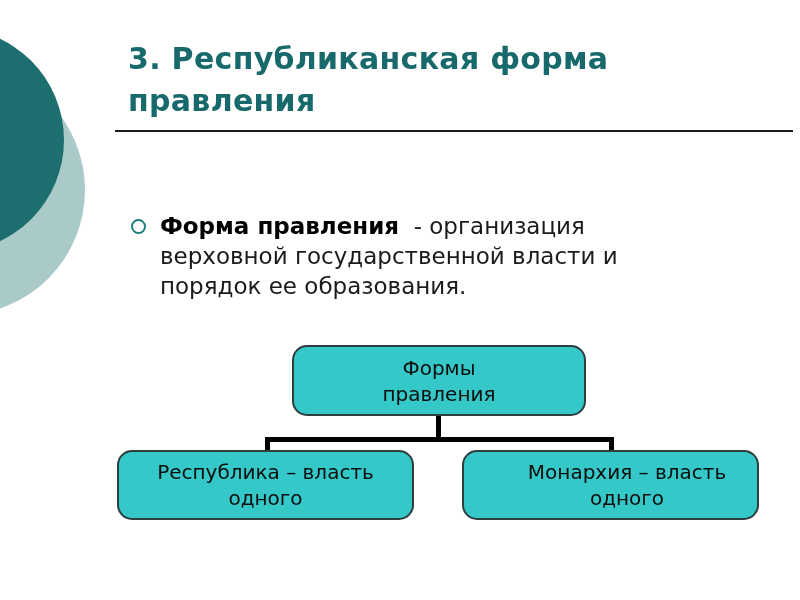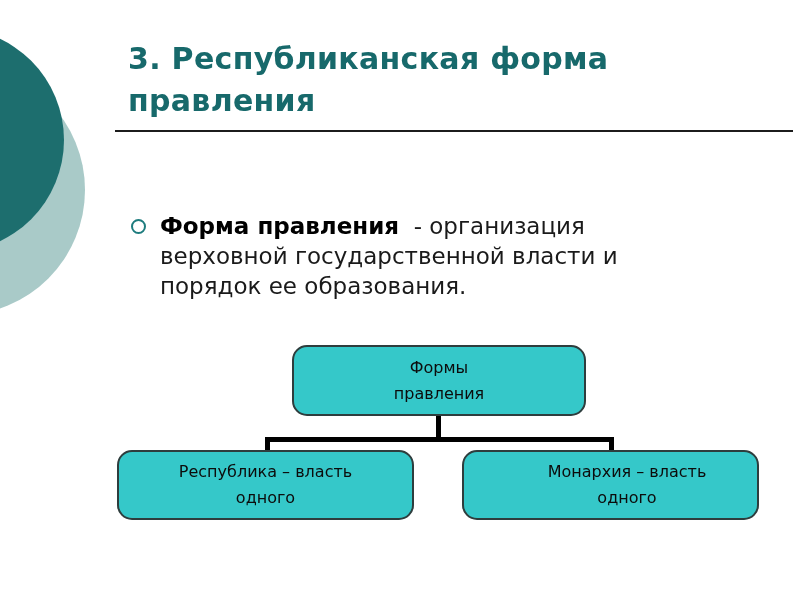--- a/index.html
+++ b/index.html
@@ -68,21 +68,21 @@
   
   .node {
     position: absolute;
     box-sizing: border-box;
     border: 2px solid #2e3d3d;
     border-radius: 15px;
     display: flex;
     align-items: center;
     justify-content: center;
     text-align: center;
-    font-size: 16px;
+    font-size: 20px;
     line-height: 26px;
     color: #0c0c0c;
     white-space: pre-line;
     z-index: 2;
   }
   .node-root  { left: 292px; top: 345px; width: 294px; height: 71px; }
   .node-left  { left: 117px; top: 450px; width: 297px; height: 70px; }
   .node-right { left: 462px; top: 450px; width: 297px; height: 70px; }
 
   .conn { position: absolute; z-index: 1; }

